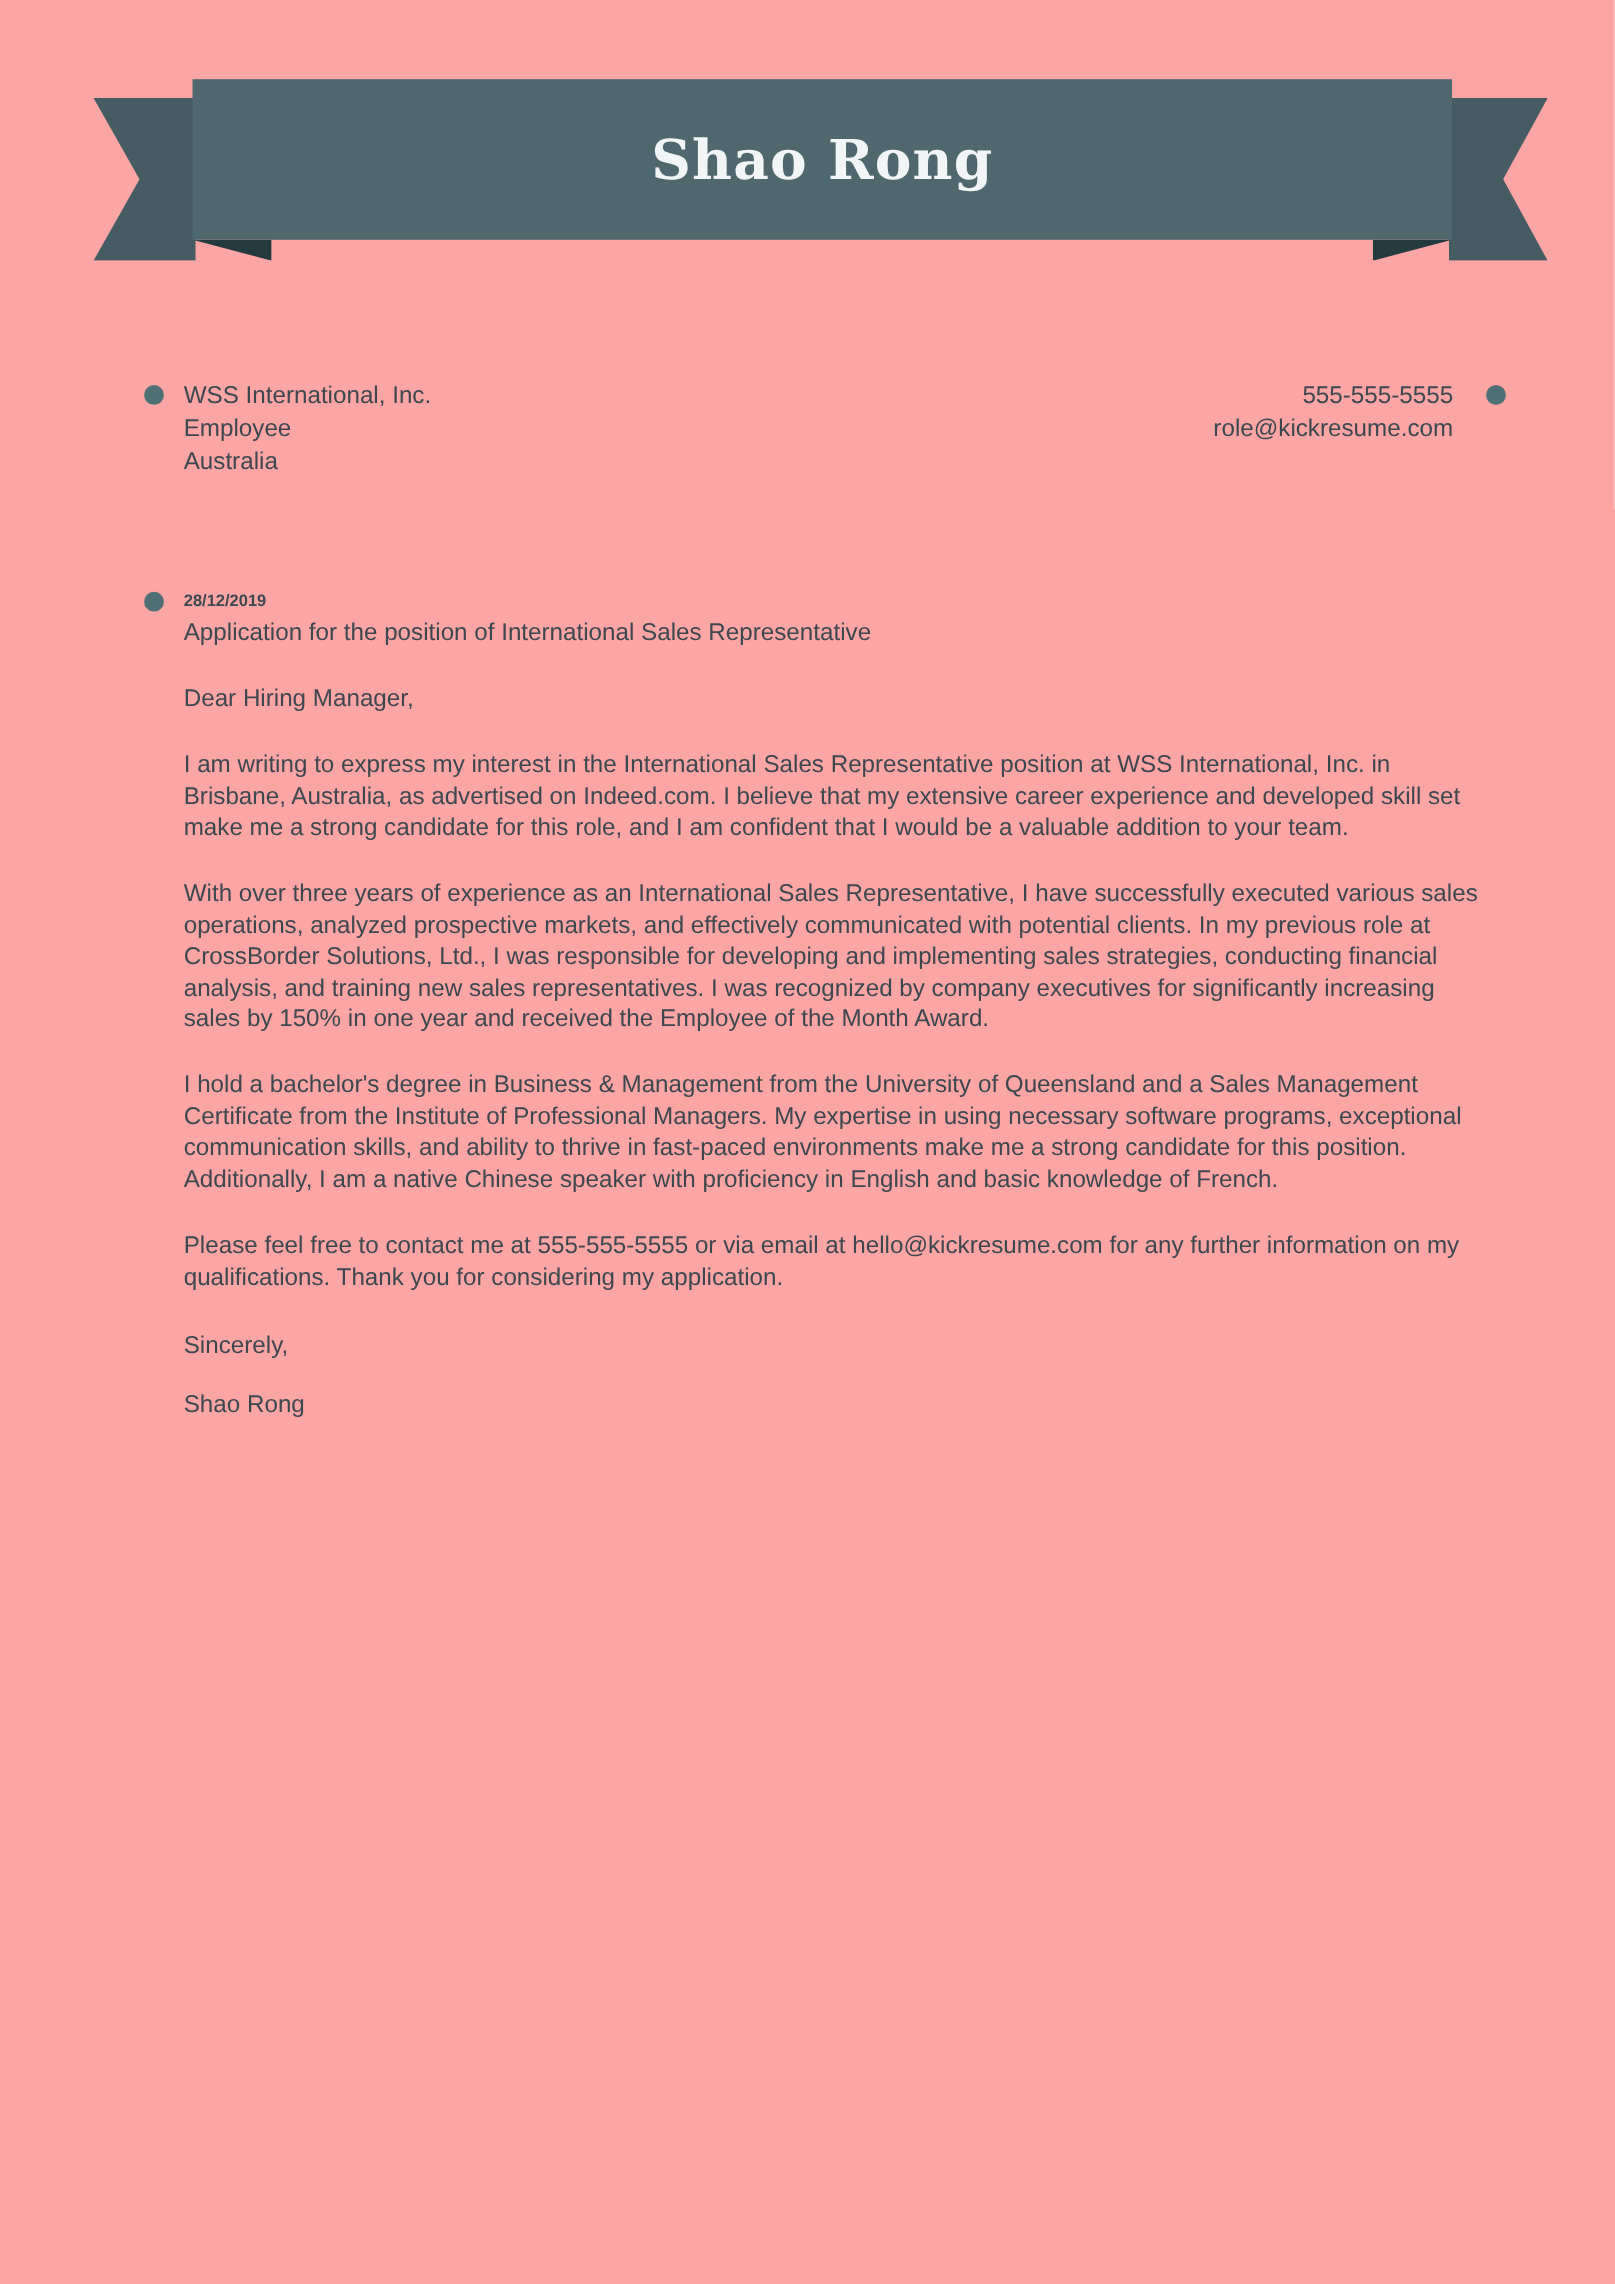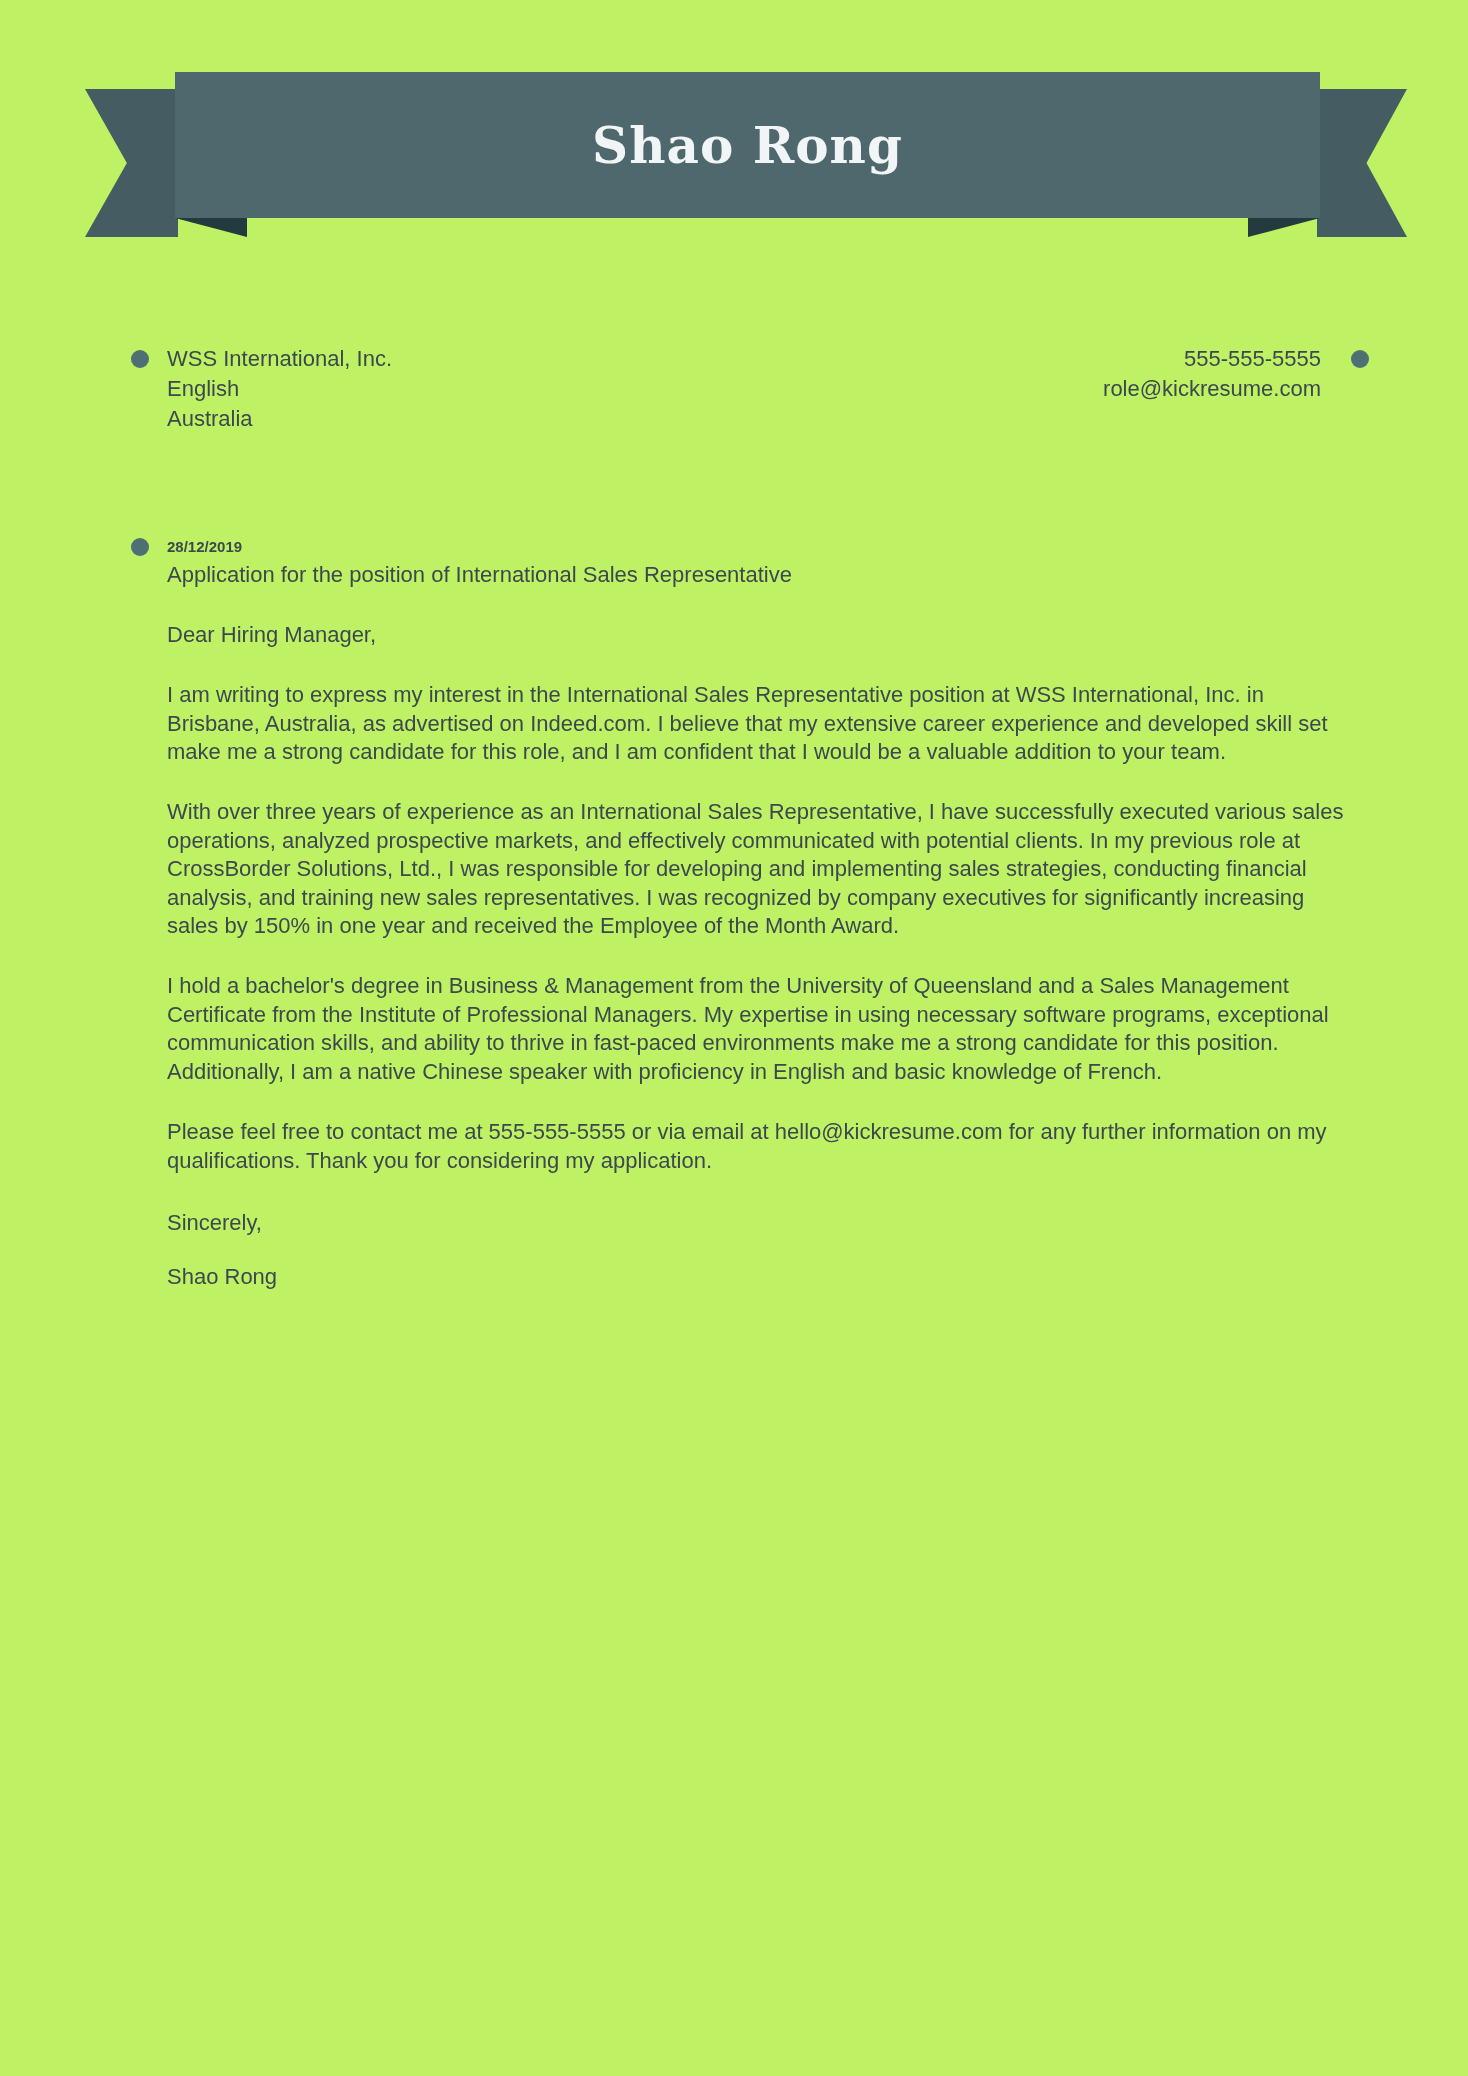--- a/index.html
+++ b/index.html
@@ -9,21 +9,21 @@
     --dot: #4e7074;
     --body-text: #3d484e;
     --name-text: #f2f5f5;
   }
   * { margin: 0; padding: 0; box-sizing: border-box; }
   html, body { background: #ffffff; }
   .page {
     position: relative;
     width: 1468px;
     height: 2076px;
-    background: #bef264;
+    background: #fca5a5;
     overflow: hidden;
     font-family: "Liberation Sans", sans-serif;
     color: var(--body-text);
   }
 
   
   .tail {
     position: absolute;
     background: var(--tail);
   }
@@ -101,21 +101,21 @@
     <div class="band">
       <h1>Shao Rong</h1>
     </div>
   </div>
 
   <div class="contact">
     <div class="contact-left">
       <span class="dot"></span>
       <div>
         <div>WSS International, Inc.</div>
-        <div>English</div>
+        <div>Employee</div>
         <div>Australia</div>
       </div>
     </div>
     <div class="contact-right">
       <div>
         <div>555-555-5555</div>
         <div>role@kickresume.com</div>
       </div>
       <span class="dot"></span>
     </div>

